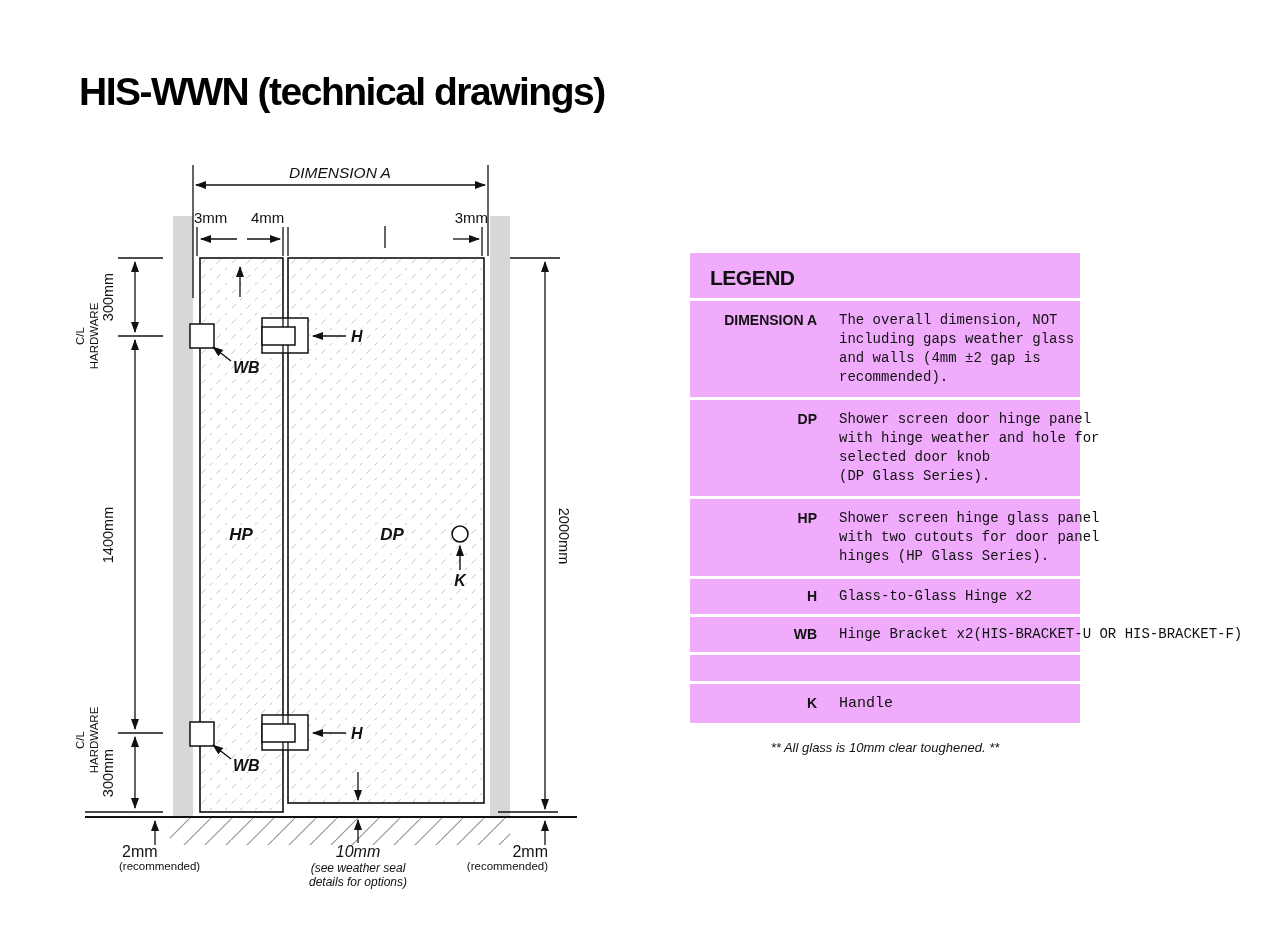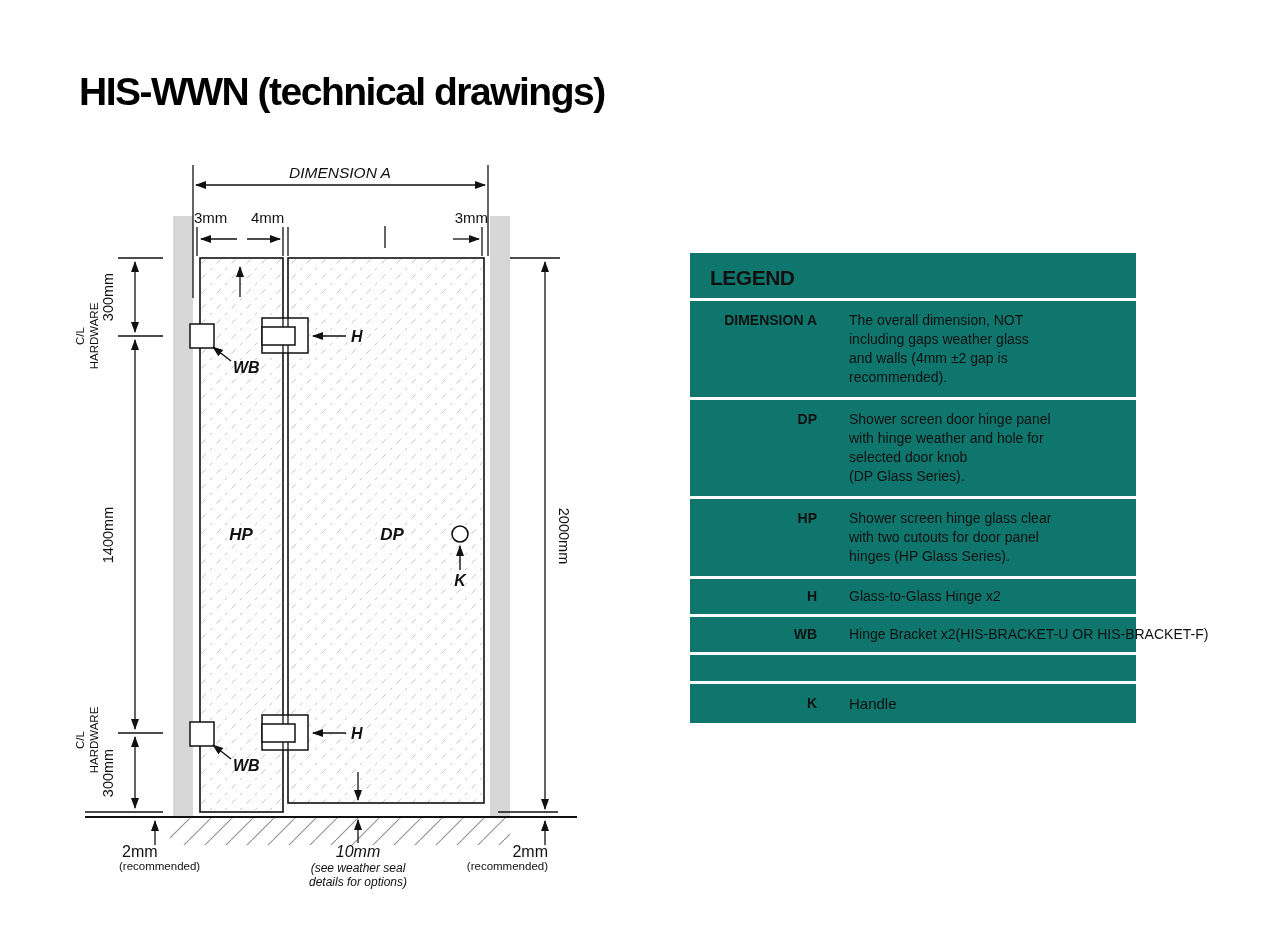--- a/index.html
+++ b/index.html
@@ -4,27 +4,27 @@
 <style>
   html,body{margin:0;padding:0;background:#fff;}
   #stage{position:relative;width:1285px;height:944px;background:#ffffff;overflow:hidden;
          font-family:"Liberation Sans",sans-serif;color:#111;}
   .page-title{position:absolute;left:79px;top:70px;font-size:39px;font-weight:bold;
               letter-spacing:-1.5px;color:#000000;}
   
   #drawsvg{position:absolute;left:0;top:0;}
   #drawsvg text{font-family:"Liberation Sans",sans-serif;fill:#111;}
   
-  .legend{position:absolute;left:690px;top:253px;width:446px;background:#0f766e;}
+  .legend{position:absolute;left:690px;top:253px;width:390px;background:#f0abfc;}
   .legend-title{padding:13px 20px 8px 20px;font-size:21px;font-weight:bold;letter-spacing:-0.5px;}
   .lg-sep{height:3px;background:#ffffff;}
   .lg-row{display:flex;padding:10px 0;}
   .lg-row.compact{padding:8px 0;}
   .lg-term{width:127px;text-align:right;font-weight:bold;font-size:14px;line-height:19px;flex:0 0 127px;}
-  .lg-def{margin-left:32px;font-size:14px;line-height:19px;}
+  .lg-def{margin-left:22px;font-size:14px;line-height:19px;font-family:Liberation Mono, monospace;}
   .lg-def .ln{white-space:nowrap;}
   .lg-spacer{height:26px;}
   .legend-footnote{position:absolute;left:690px;top:740px;width:390px;text-align:center;
                    font-style:italic;font-size:13px;color:#111;}
 </style>
 </head>
 <body>
 
 <div id="stage">
 
@@ -180,21 +180,21 @@
         <div class="ln">with hinge weather and hole for</div>
         <div class="ln">selected door knob</div>
         <div class="ln">(DP Glass Series).</div>
       </div>
     </div>
     <div class="lg-sep"></div>
 
     <div class="lg-row">
       <div class="lg-term">HP</div>
       <div class="lg-def">
-        <div class="ln">Shower screen hinge glass clear</div>
+        <div class="ln">Shower screen hinge glass panel</div>
         <div class="ln">with two cutouts for door panel</div>
         <div class="ln">hinges (HP Glass Series).</div>
       </div>
     </div>
     <div class="lg-sep"></div>
 
     <div class="lg-row compact">
       <div class="lg-term">H</div>
       <div class="lg-def">
         <div class="ln">Glass-to-Glass Hinge x2</div>
@@ -214,14 +214,15 @@
     <div class="lg-sep"></div>
 
     <div class="lg-row">
       <div class="lg-term">K</div>
       <div class="lg-def">
         <div class="ln" style="font-size:15px;">Handle</div>
       </div>
     </div>
   </div>
 
+  <div class="legend-footnote">** All glass is 10mm clear toughened. **</div>
 
 </div>
 
 </body></html>

